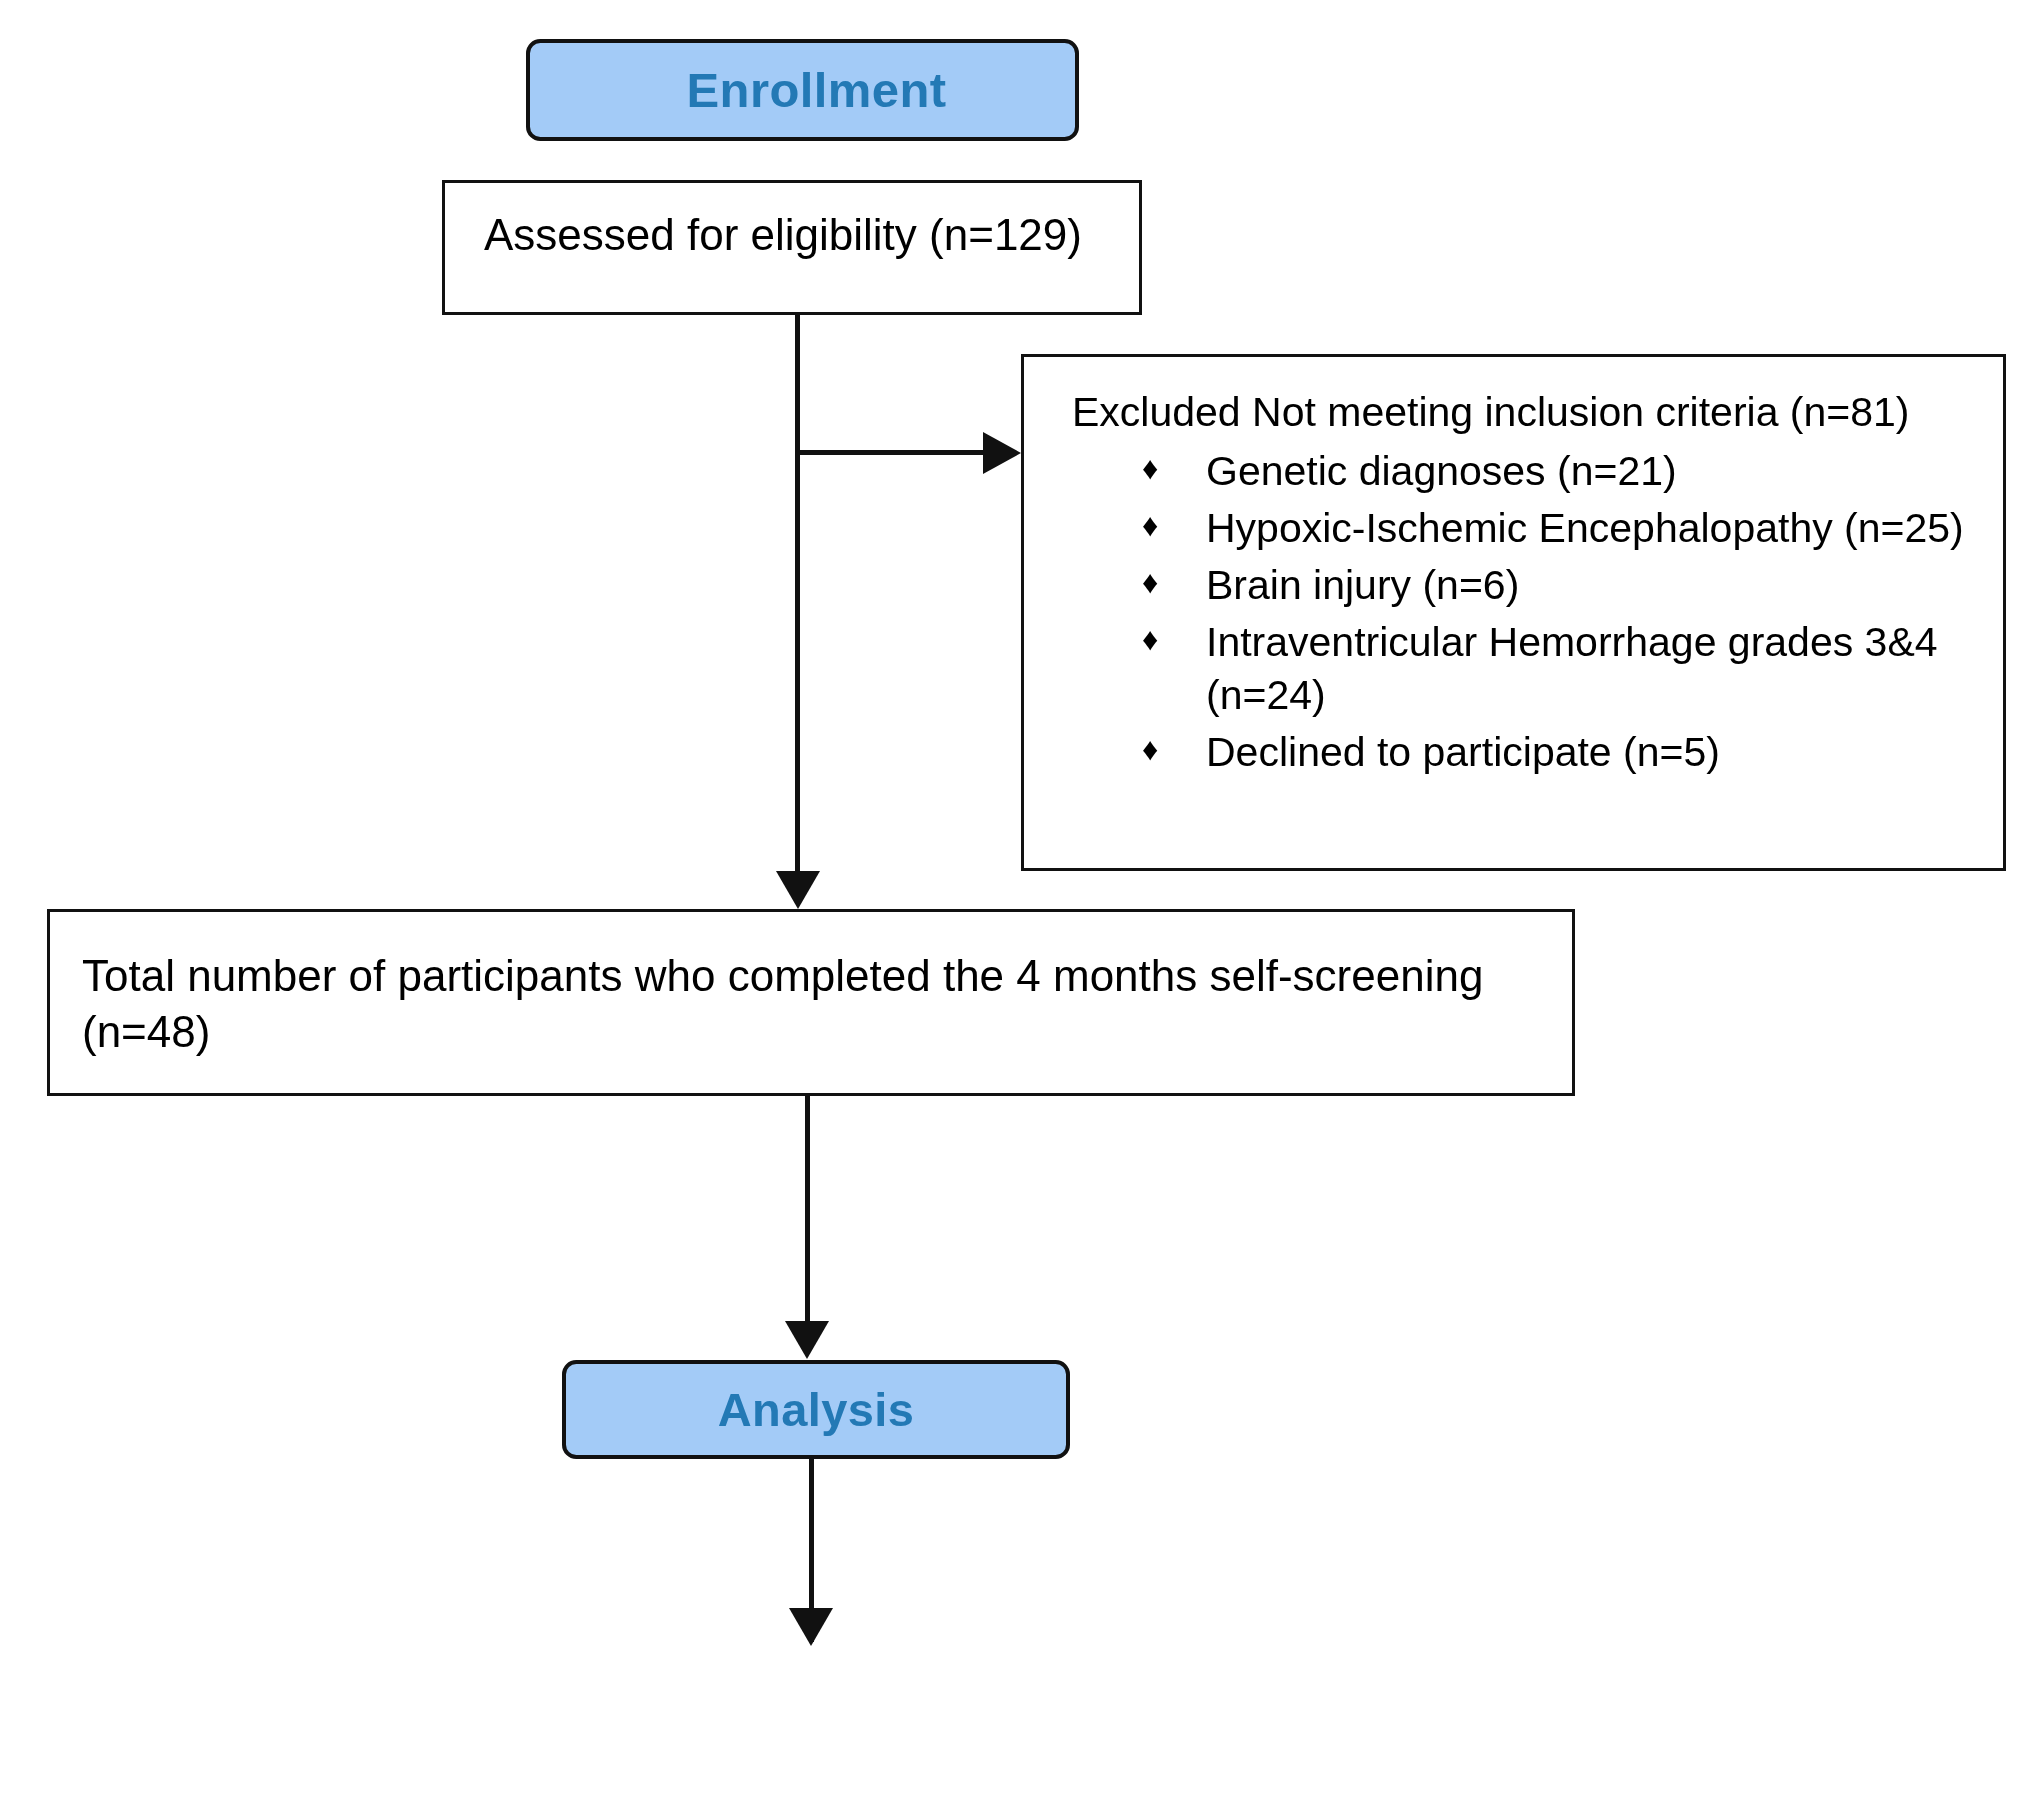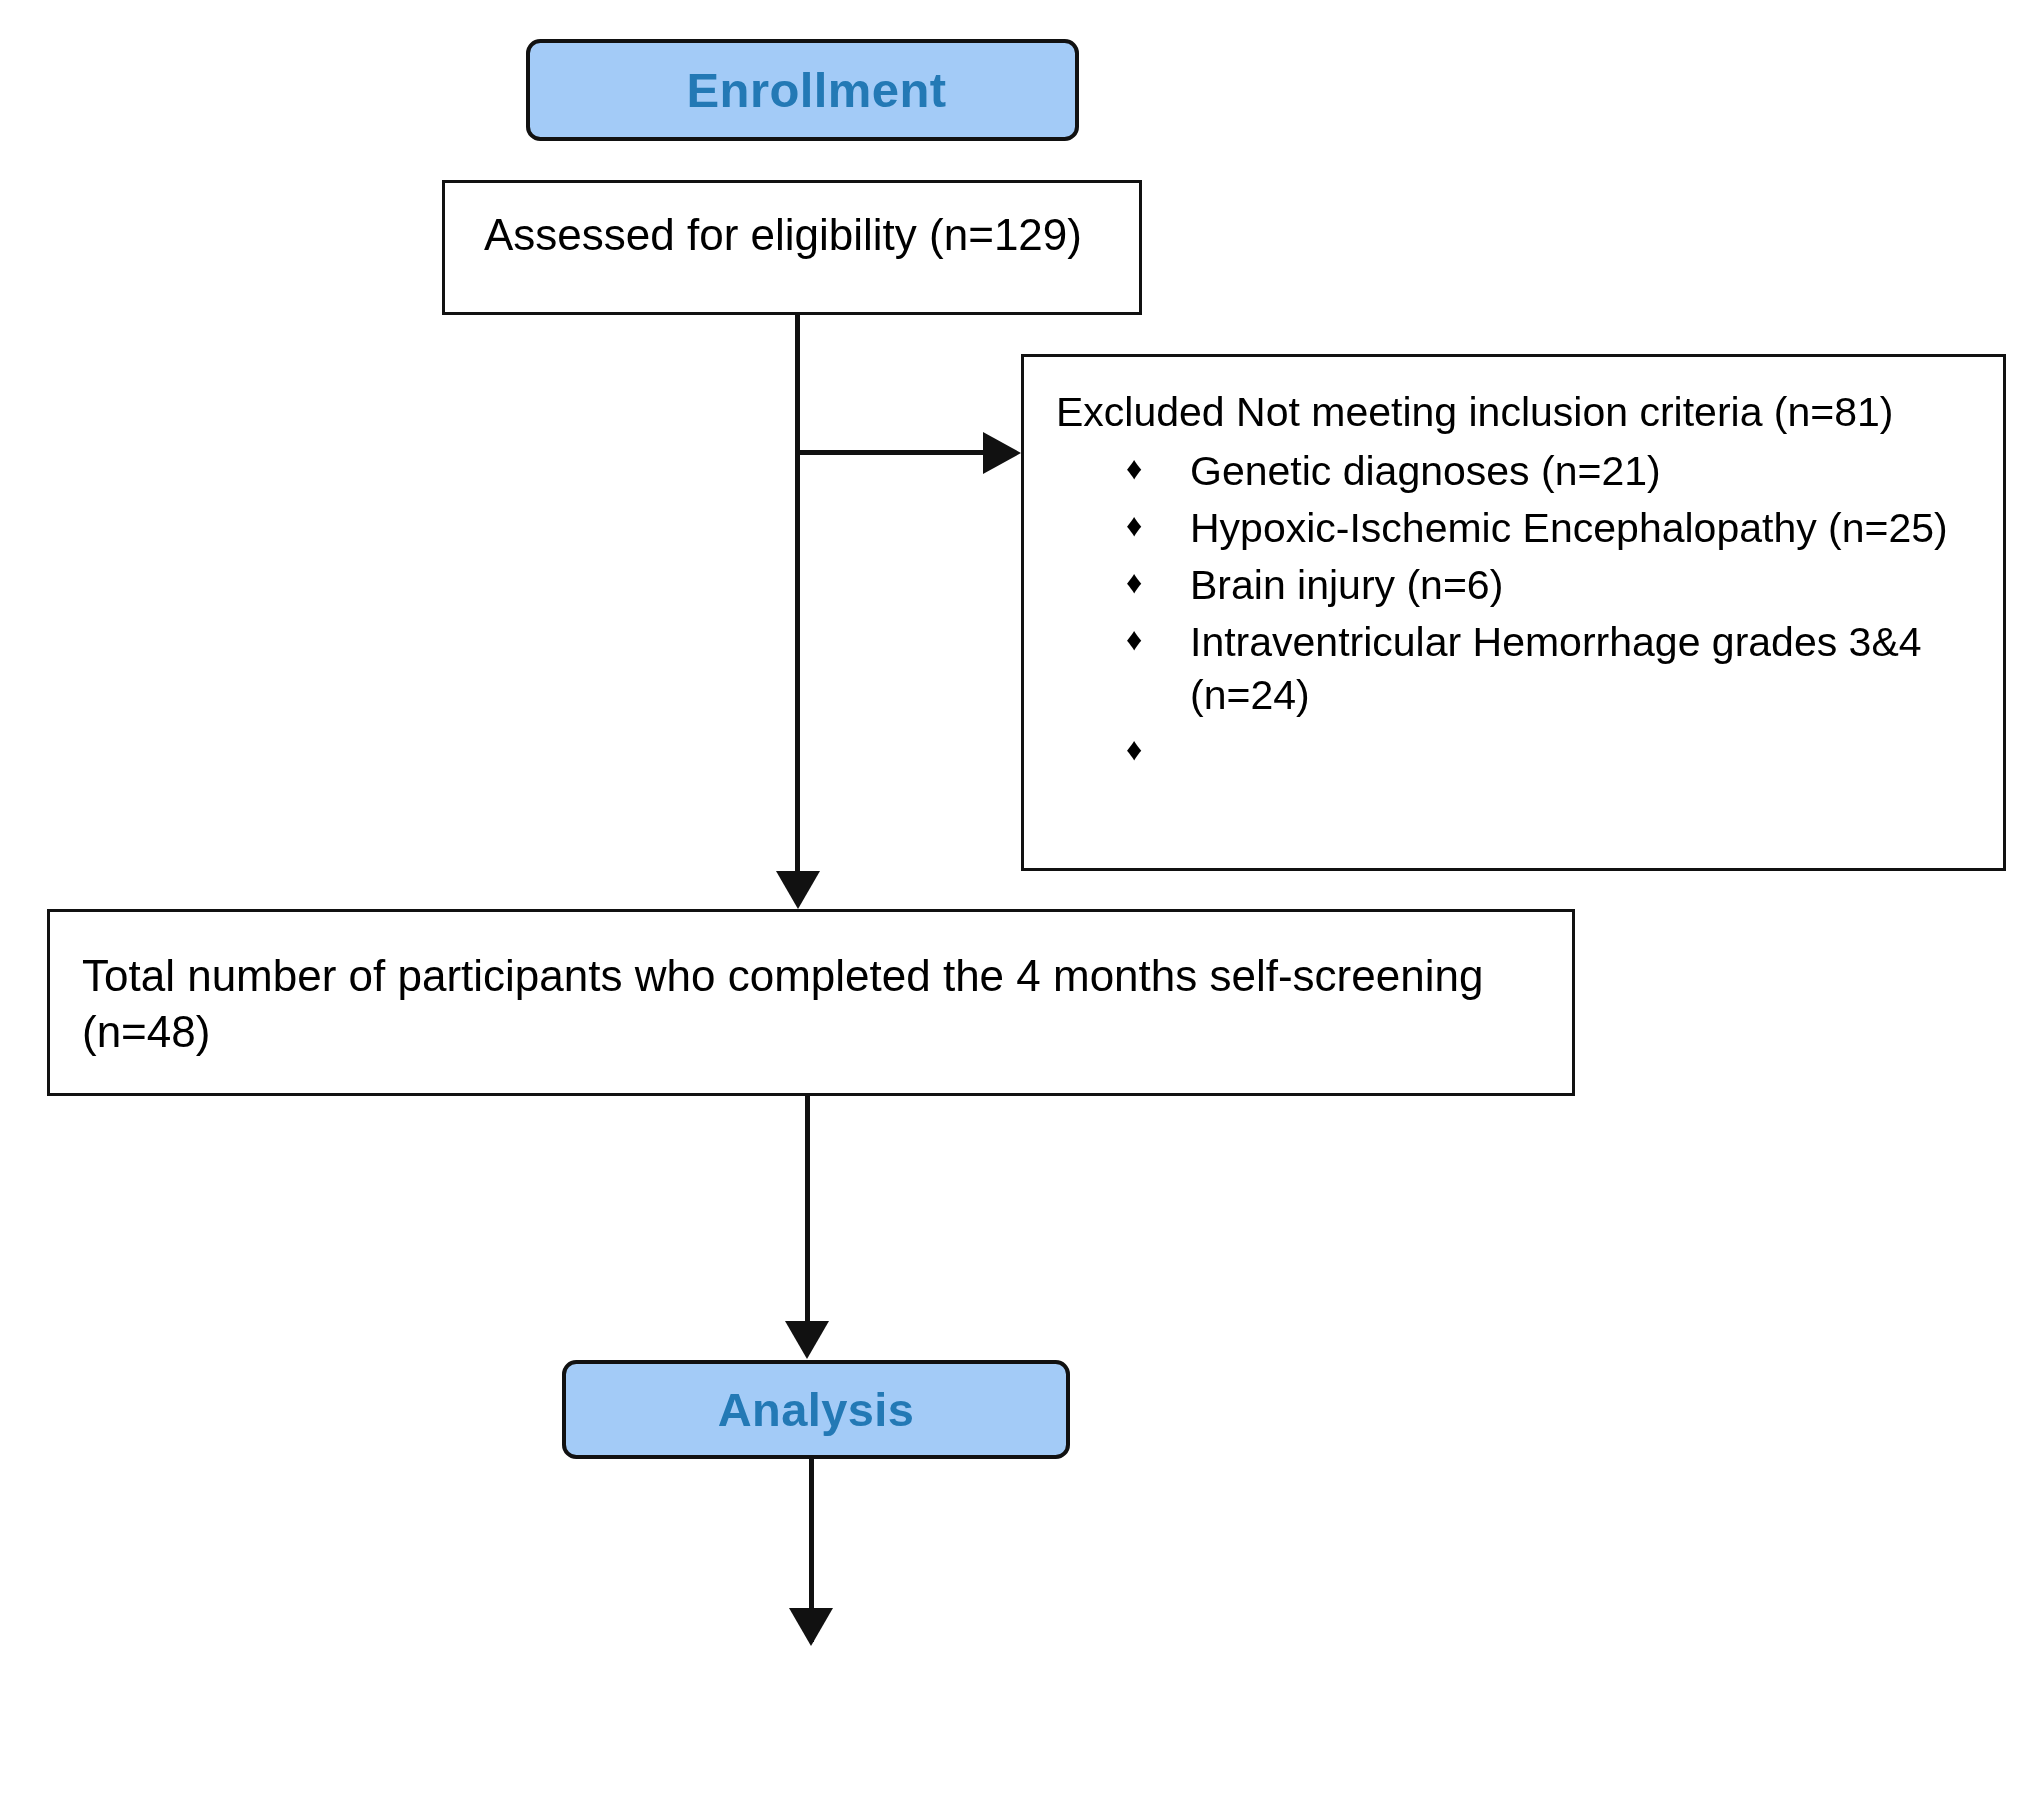--- a/index.html
+++ b/index.html
@@ -68,21 +68,21 @@
     height: 135px;
     padding: 27px 0 0 39px;
     font-size: 44px;
   }
 
   #box-excluded {
     left: 1021px;
     top: 354px;
     width: 985px;
     height: 517px;
-    padding: 32px 23px 0 32px;
+    padding: 32px 23px 0 48px;
     font-size: 41px;
   }
 
   #box-total {
     left: 47px;
     top: 909px;
     width: 1528px;
     height: 187px;
     padding: 36px 0 0 32px;
     font-size: 44px;
@@ -190,20 +190,21 @@
       <li>
         <span class="bullet-diamond">♦</span>
         <span>Brain injury (n=6)</span>
       </li>
       <li>
         <span class="bullet-diamond">♦</span>
         <span>Intraventricular Hemorrhage grades 3&amp;4 (n=24)</span>
       </li>
       <li>
         <span class="bullet-diamond">♦</span>
+        <span>Declined to participate (n=5)</span>
       </li>
     </ul>
   </div>
 
   <div class="box" id="box-total">
     <span>Total number of participants who completed the 4 months self-screening (n=48)</span>
   </div>
 
   <div class="vline" style="left:805px; top:1096px; height:228px;"></div>
   <div class="arrow-down" style="left:785px; top:1321px;"></div>

